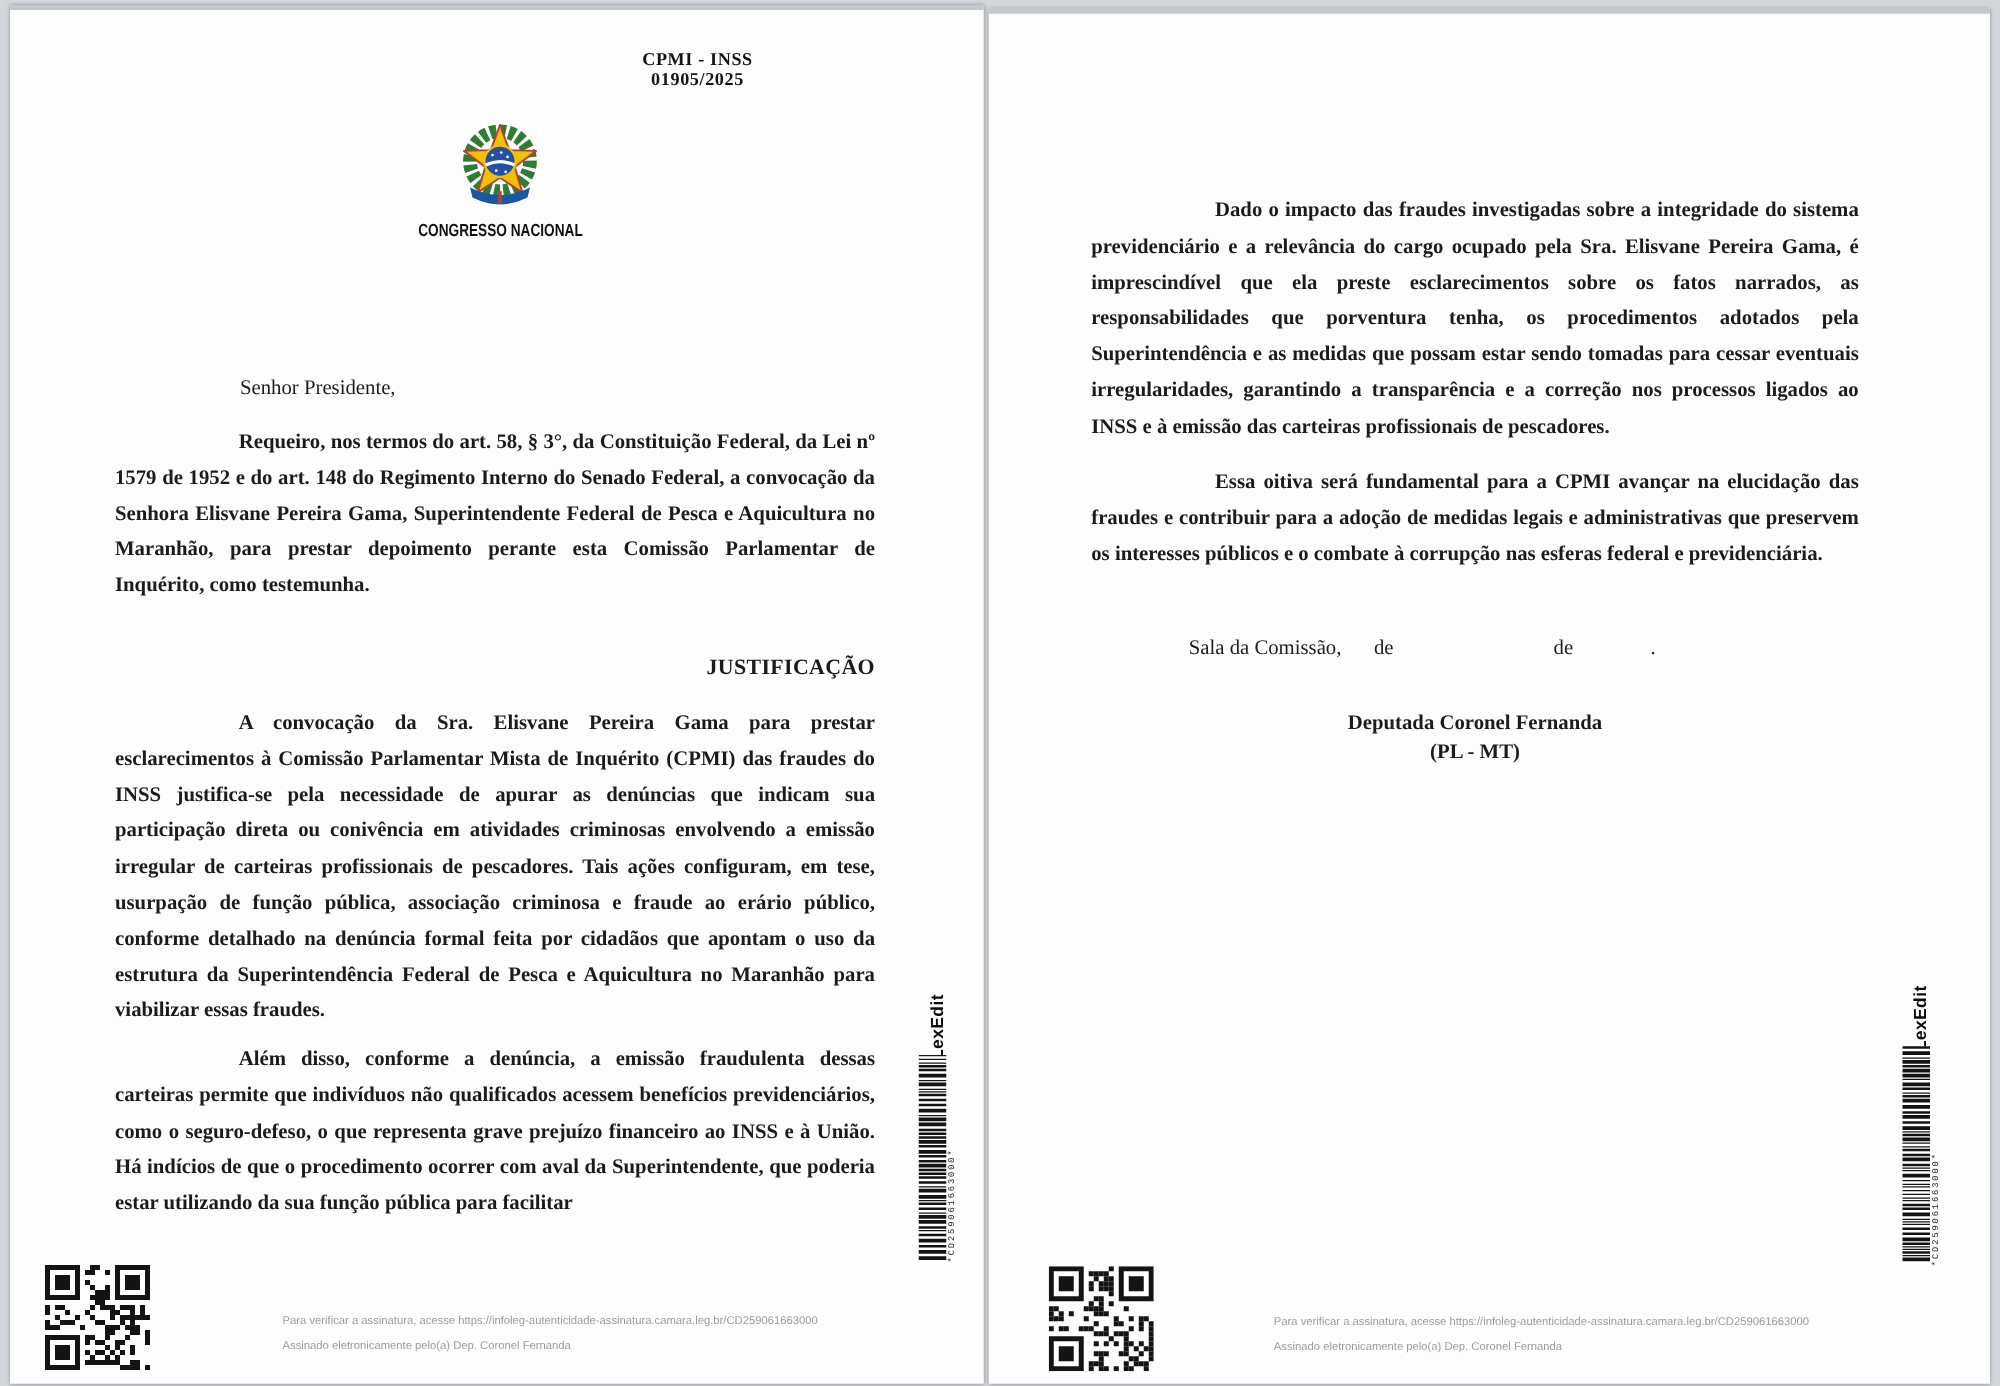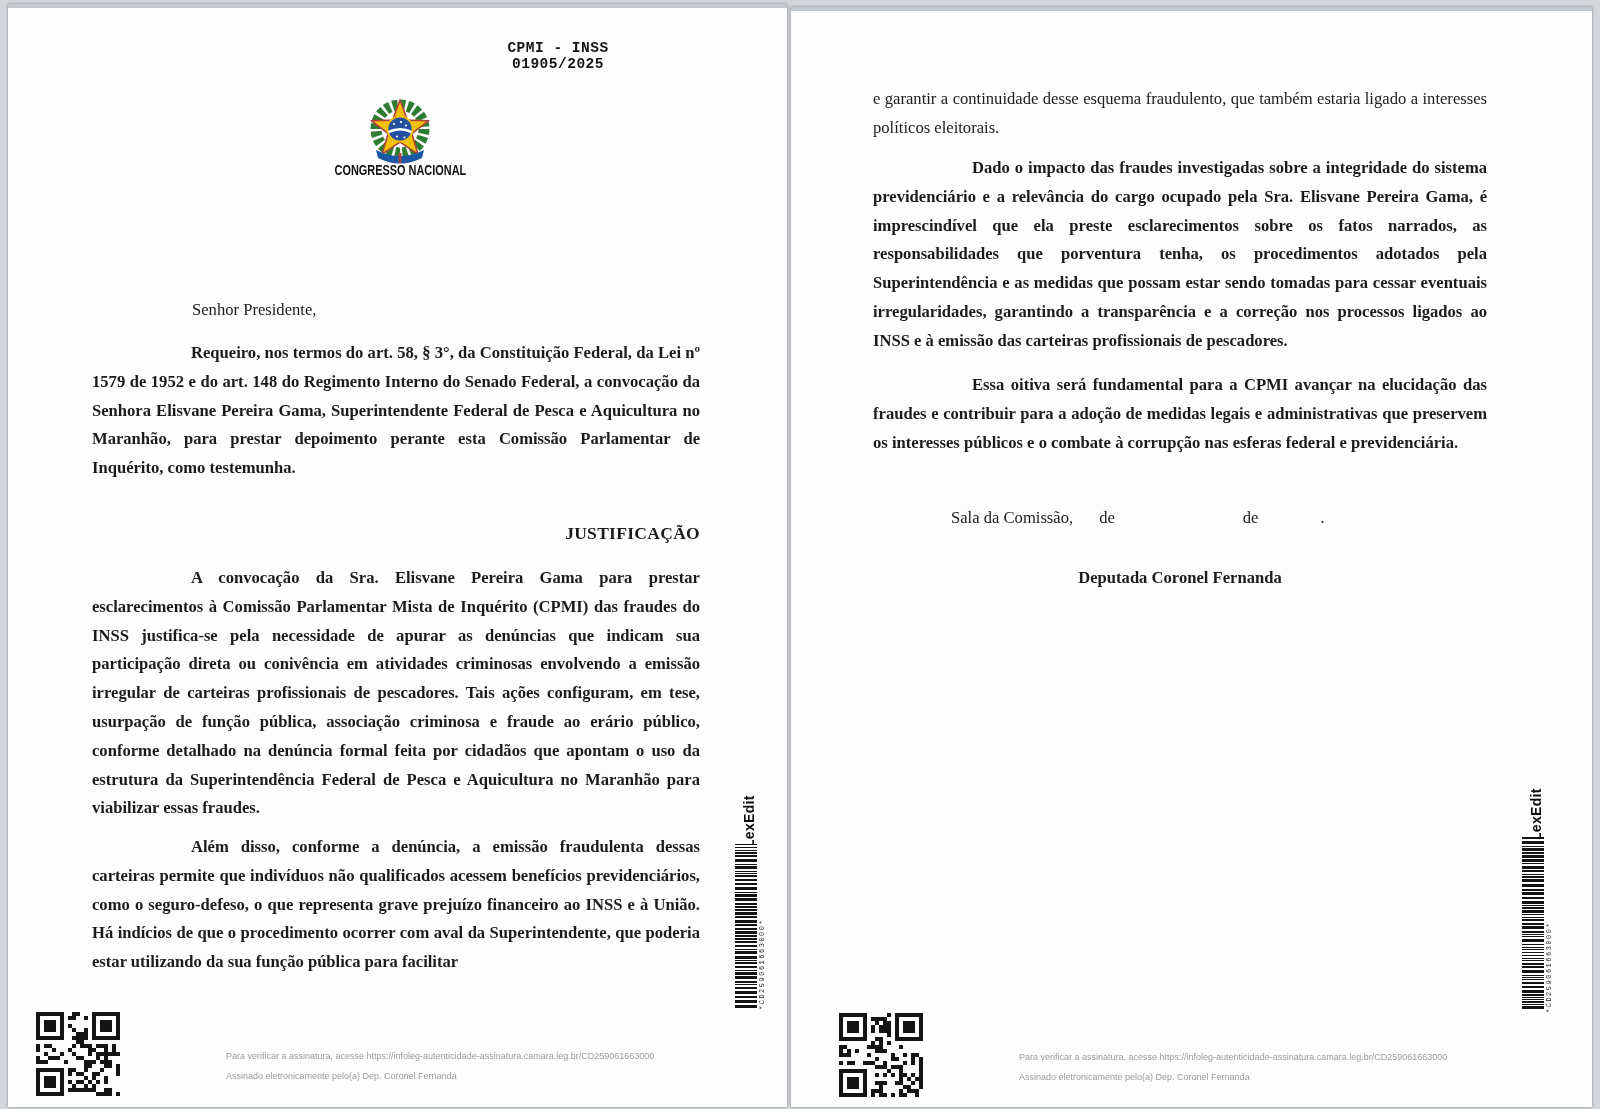--- a/index.html
+++ b/index.html
@@ -16,21 +16,21 @@
     background:#fdfdfd;
     box-shadow:0 0 3px rgba(0,0,0,.35);
     border-top:4px solid #c3c8cd;
   }
   #page1{left:8px;top:4px;width:779px;height:1099px;}
   #page2{left:791px;top:7px;width:801px;height:1096px;}
   .abs{position:absolute;}
   .doc-ref{
     width:240px;text-align:center;
     font-weight:bold;font-size:14.5px;line-height:16px;
-    letter-spacing:.5px;color:#141414;font-family:Liberation Mono, monospace;
+    letter-spacing:.5px;color:#141414;
   }
   .congress{
     width:240px;text-align:center;
     font-family:"Liberation Sans","DejaVu Sans",sans-serif;
     font-weight:bold;font-size:14px;color:#111;
     white-space:nowrap;
   }
   .congress span{display:inline-block;transform:scaleX(.78);transform-origin:center;}
   .title-row{font-weight:bold;font-size:17.5px;white-space:nowrap;color:#121212;}
   .title-gap1{margin-left:66px;}
@@ -88,21 +88,21 @@
       <circle cx="34" cy="32" r="1.1" fill="#fff"></circle>
         <circle cx="41" cy="30" r="1.1" fill="#fff"></circle>
       <circle cx="46" cy="33.5" r="1.1" fill="#fff"></circle>
         <circle cx="37" cy="44.5" r="1.1" fill="#fff"></circle>
       <circle cx="44.5" cy="45.5" r="1.1" fill="#fff"></circle>
       <path d="M16 58 Q40 70 64 58 L62 66 Q40 77 18 66 Z" fill="#1c57a5"></path>
       <path d="M38.6 61 h2.8 v10 h-2.8 z" fill="#b0413e"></path>
     </svg>
   </div>
 
-  <div class="abs congress" style="top:154px;left:272px;">
+  <div class="abs congress" style="top:168px;left:272px;">
     <span>CONGRESSO NACIONAL</span>
   </div>
 
 
   <div class="abs salutation" style="top:292px;left:184px;">Senhor Presidente,</div>
 
   <div class="abs body-col indent" style="top:331px;left:84px;">Requeiro, nos termos do art. 58, § 3°, da Constituição Federal, da Lei nº 1579 de 1952 e do art. 148 do Regimento Interno do Senado Federal, a convocação da Senhora Elisvane Pereira Gama, Superintendente Federal de Pesca e Aquicultura no Maranhão, para prestar depoimento perante esta Comissão Parlamentar de Inquérito, como testemunha.</div>
 
   <div class="abs body-col section-heading" style="top:511px;left:84px;">JUSTIFICAÇÃO</div>
 
@@ -284,32 +284,32 @@
     </div>
 
   <div class="abs footer-text" style="top:1038px;left:218px;">
     <div>Para verificar a assinatura, acesse https://infoleg-autenticidade-assinatura.camara.leg.br/CD259061663000</div>
     <div>Assinado eletronicamente pelo(a) Dep. Coronel Fernanda</div>
   </div>
 </div>
 
 <div class="page" id="page2">
 
-  <div class="abs body-col body-col2" style="top:74px;left:82px;">e garantir a continuidade desse esquema fraudulento, que também estaria ligado a interesses políticos eleitorais.</div>
 
   <div class="abs body-col body-col2 indent" style="top:143px;left:82px;">Dado o impacto das fraudes investigadas sobre a integridade do sistema previdenciário e a relevância do cargo ocupado pela Sra. Elisvane Pereira Gama, é imprescindível que ela preste esclarecimentos sobre os fatos narrados, as responsabilidades que porventura tenha, os procedimentos adotados pela Superintendência e as medidas que possam estar sendo tomadas para cessar eventuais irregularidades, garantindo a transparência e a correção nos processos ligados ao INSS e à emissão das carteiras profissionais de pescadores.</div>
 
   <div class="abs body-col body-col2 indent" style="top:360px;left:82px;">Essa oitiva será fundamental para a CPMI avançar na elucidação das fraudes e contribuir para a adoção de medidas legais e administrativas que preservem os interesses públicos e o combate à corrupção nas esferas federal e previdenciária.</div>
 
   <div class="abs sala-row" style="top:497px;left:82px;">
     <span class="sala-label">Sala da Comissão,</span><span class="sala-de1">de</span><span class="sala-de2">de</span><span class="sala-dot">.</span>
   </div>
 
   <div class="abs signature" style="top:556px;left:82px;">
     <div>Deputada Coronel Fernanda</div>
+    <div>(PL - MT)</div>
   </div>
 
   <div class="abs vtext lexedit" style="top:774px;left:737px;height:56px;">LexEdit</div>
 
   <div class="abs barcode-wrap" style="top:826px;left:731px;">
     <div class="barcode-bars" style="height:176px;">
         <div class="bar" style="height:2px;margin-bottom:2px"></div>
         <div class="bar" style="height:3px;margin-bottom:2px"></div>
         <div class="bar" style="height:1px;margin-bottom:1px"></div>
         <div class="bar" style="height:3px;margin-bottom:1px"></div>

